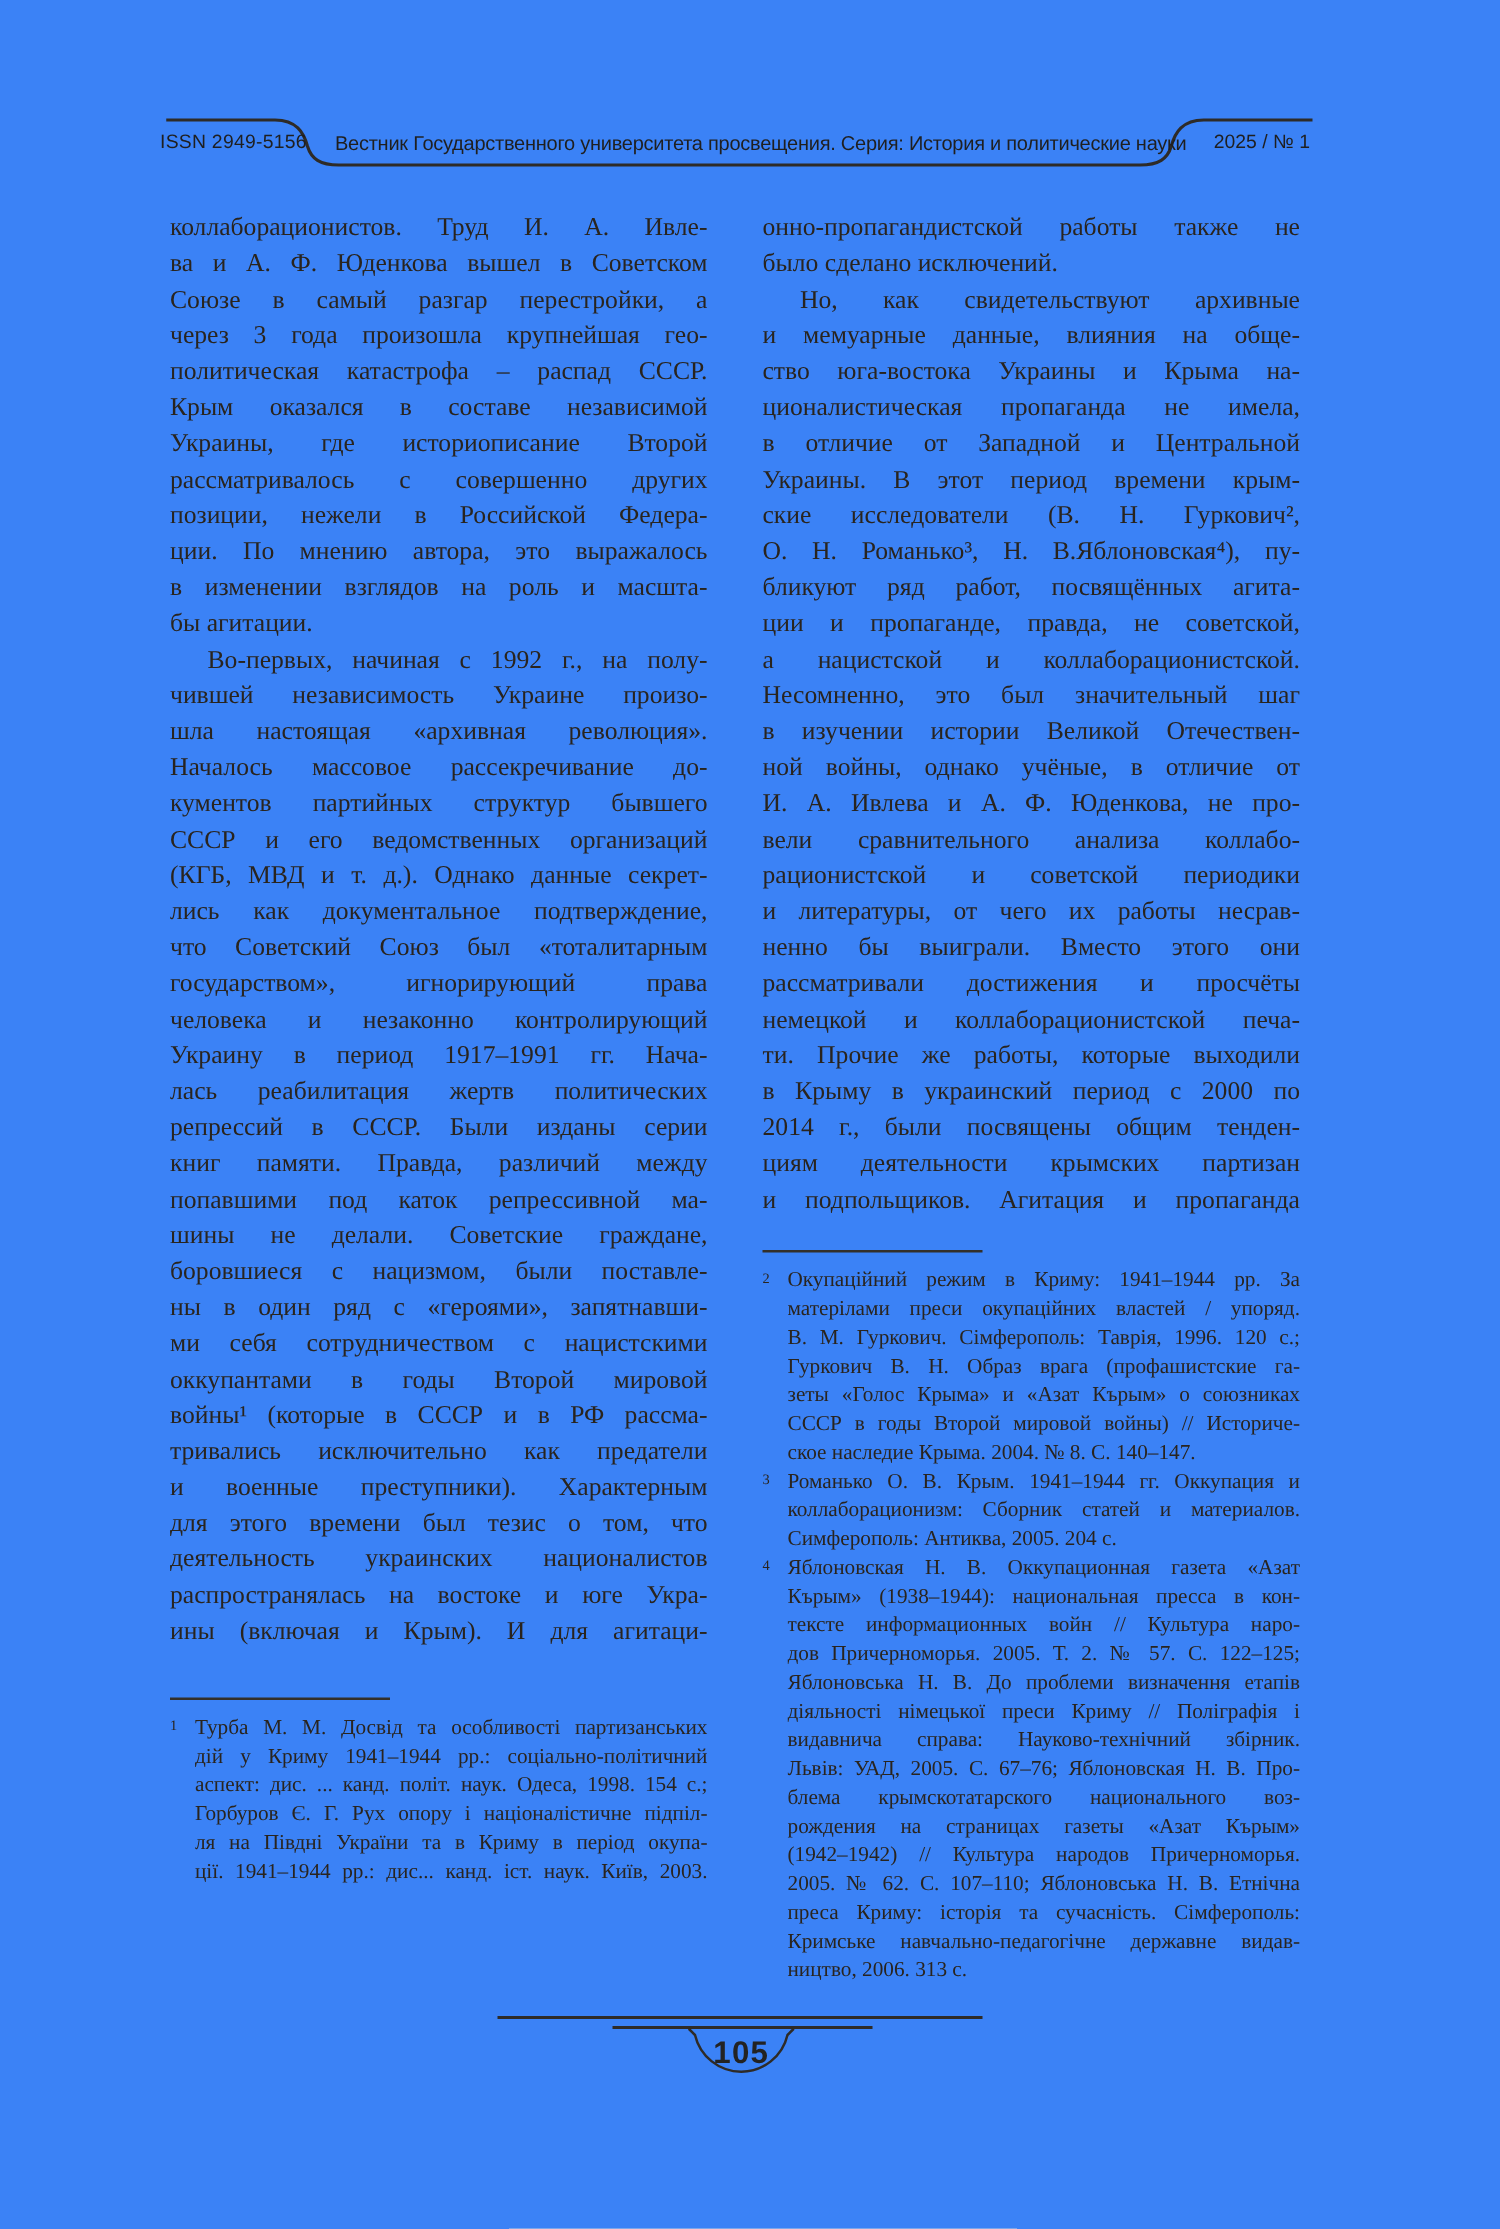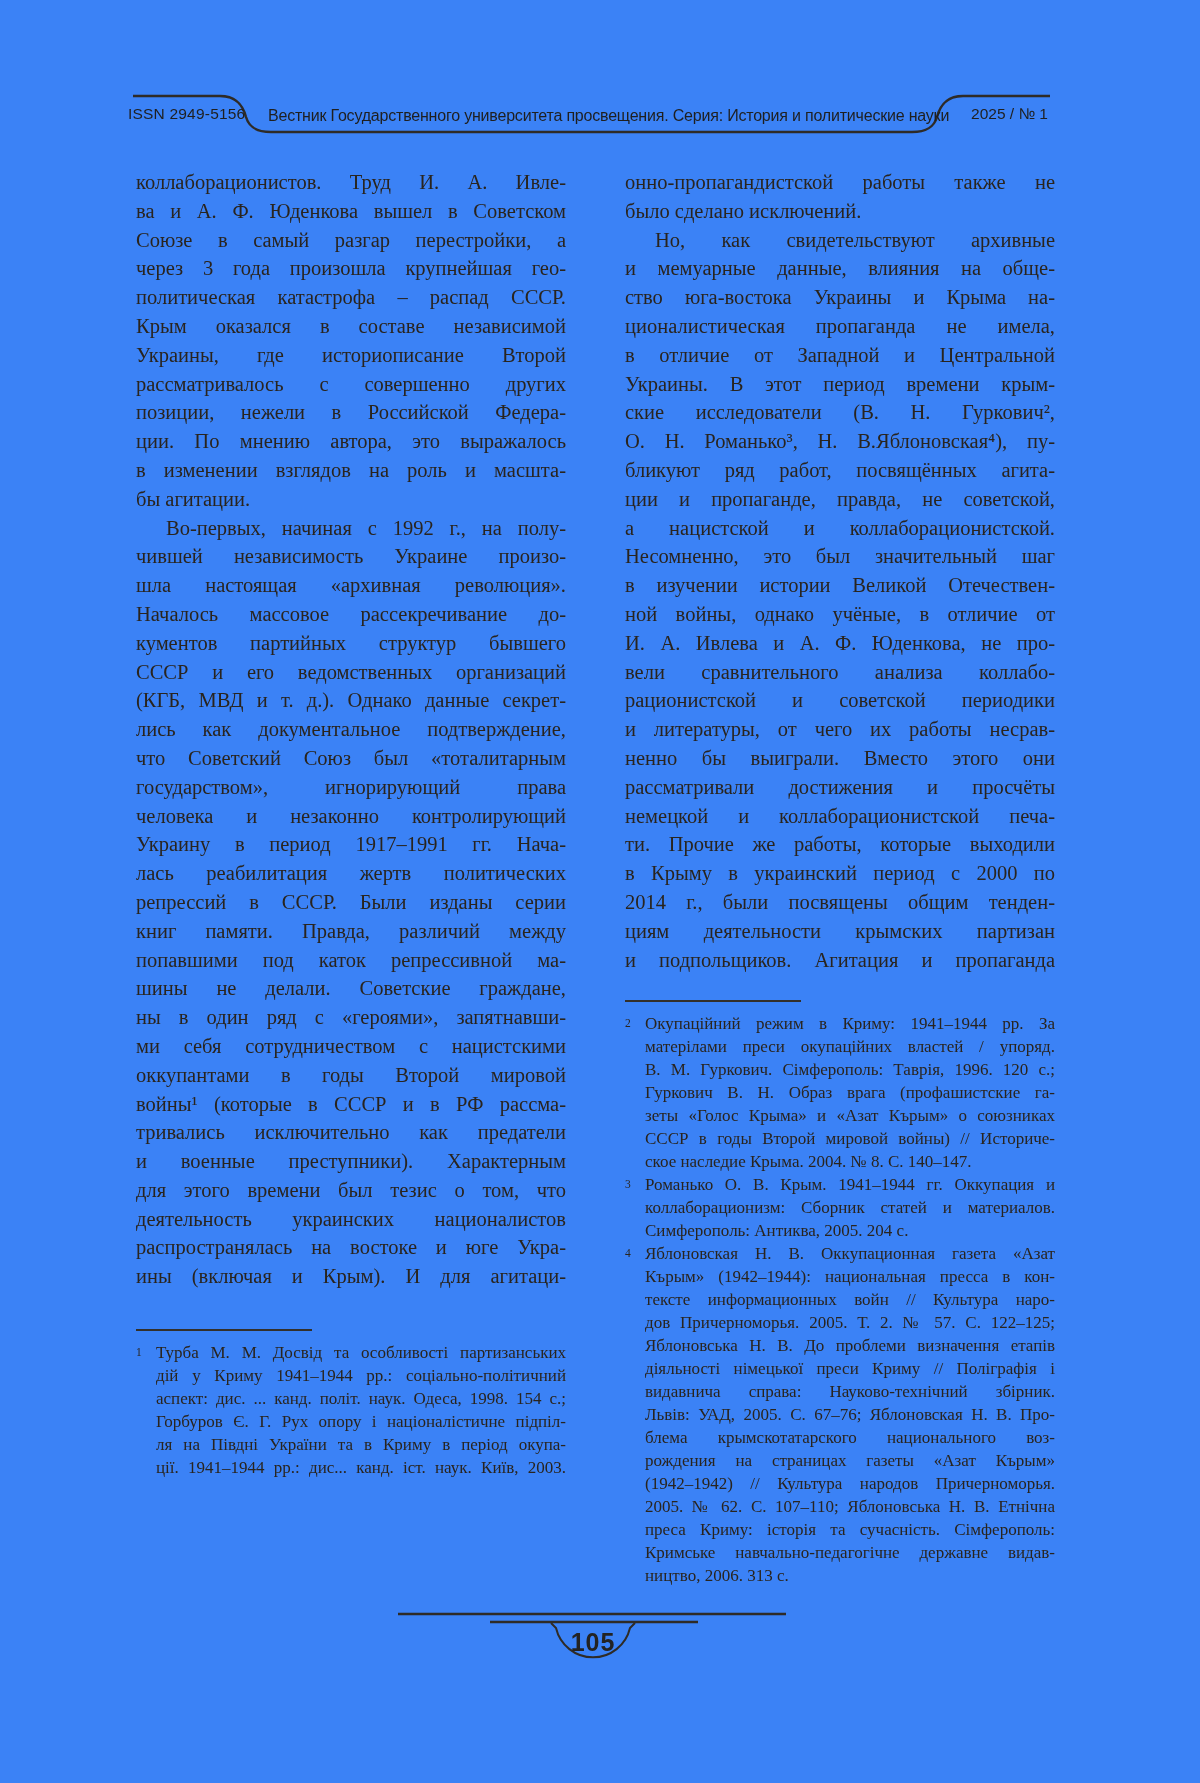--- a/index.html
+++ b/index.html
@@ -13,21 +13,21 @@
 
   
   .hdr-issn{position:absolute;left:128px;top:105px;
     font:15.5px "Liberation Sans",sans-serif;color:#1f1f1f;letter-spacing:.2px;white-space:nowrap;}
   .hdr-title{position:absolute;left:268px;top:107px;width:648px;text-align:center;
     font:16px "Liberation Sans",sans-serif;color:#1f1f1f;letter-spacing:-.2px;white-space:nowrap;}
   .hdr-issue{position:absolute;left:940px;top:105px;width:108px;text-align:right;
     font:15.5px "Liberation Sans",sans-serif;color:#1f1f1f;white-space:nowrap;}
 
   
-  .columns{position:absolute;left:136px;top:168px;display:flex;gap:59px;align-items:flex-start;justify-content:space-between;}
+  .columns{position:absolute;left:136px;top:168px;display:flex;gap:44px;align-items:flex-start;justify-content:space-between;}
   .col{width:430px;}
   .tline{
     font-size:20.5px;line-height:28.8px;height:28.8px;overflow:hidden;
     text-align:justify;text-align-last:justify;
   }
   .tline.last{text-align-last:left;}
   .tline.indent{text-indent:30px;}
 
   .fn-sep{width:176px;border-top:2.5px solid #33302b;}
   .col-left .fn-sep{margin-top:38px;}
@@ -89,20 +89,21 @@
           <div class="tline">лись как документальное подтверждение,</div>
           <div class="tline">что Советский Союз был «тоталитарным</div>
           <div class="tline">государством», игнорирующий права</div>
           <div class="tline">человека и незаконно контролирующий</div>
           <div class="tline">Украину в период 1917–1991 гг. Нача-</div>
           <div class="tline">лась реабилитация жертв политических</div>
           <div class="tline">репрессий в СССР. Были изданы серии</div>
           <div class="tline">книг памяти. Правда, различий между</div>
           <div class="tline">попавшими под каток репрессивной ма-</div>
           <div class="tline">шины не делали. Советские граждане,</div>
+          <div class="tline">боровшиеся с нацизмом, были поставле-</div>
           <div class="tline">ны в один ряд с «героями», запятнавши-</div>
           <div class="tline">ми себя сотрудничеством с нацистскими</div>
           <div class="tline">оккупантами в годы Второй мировой</div>
           <div class="tline">войны¹ (которые в СССР и в РФ рассма-</div>
           <div class="tline">тривались исключительно как предатели</div>
           <div class="tline">и военные преступники). Характерным</div>
           <div class="tline">для этого времени был тезис о том, что</div>
           <div class="tline">деятельность украинских националистов</div>
           <div class="tline">распространялась на востоке и юге Укра-</div>
           <div class="tline">ины (включая и Крым). И для агитаци-</div>
@@ -172,21 +173,21 @@
             <div class="fn-text">
               <div class="fnline">Романько О. В. Крым. 1941–1944 гг. Оккупация и</div>
               <div class="fnline">коллаборационизм: Сборник статей и материалов.</div>
               <div class="fnline last">Симферополь: Антиква, 2005. 204 с.</div>
             </div>
           </div>
           <div class="footnote">
             <div class="fn-marker">4</div>
             <div class="fn-text">
               <div class="fnline">Яблоновская Н. В. Оккупационная газета «Азат</div>
-              <div class="fnline">Кърым» (1942–1944): национальная пресса в кон-</div>
+              <div class="fnline">Кърым» (1938–1944): национальная пресса в кон-</div>
               <div class="fnline">тексте информационных войн // Культура наро-</div>
               <div class="fnline">дов Причерноморья. 2005. Т. 2. № 57. С. 122–125;</div>
               <div class="fnline">Яблоновська Н. В. До проблеми визначення етапів</div>
               <div class="fnline">діяльності німецької преси Криму // Поліграфія і</div>
               <div class="fnline">видавнича справа: Науково-технічний збірник.</div>
               <div class="fnline">Львів: УАД, 2005. С. 67–76; Яблоновская Н. В. Про-</div>
               <div class="fnline">блема крымскотатарского национального воз-</div>
               <div class="fnline">рождения на страницах газеты «Азат Кърым»</div>
               <div class="fnline">(1942–1942) // Культура народов Причерноморья.</div>
               <div class="fnline">2005. № 62. С. 107–110; Яблоновська Н. В. Етнічна</div>

